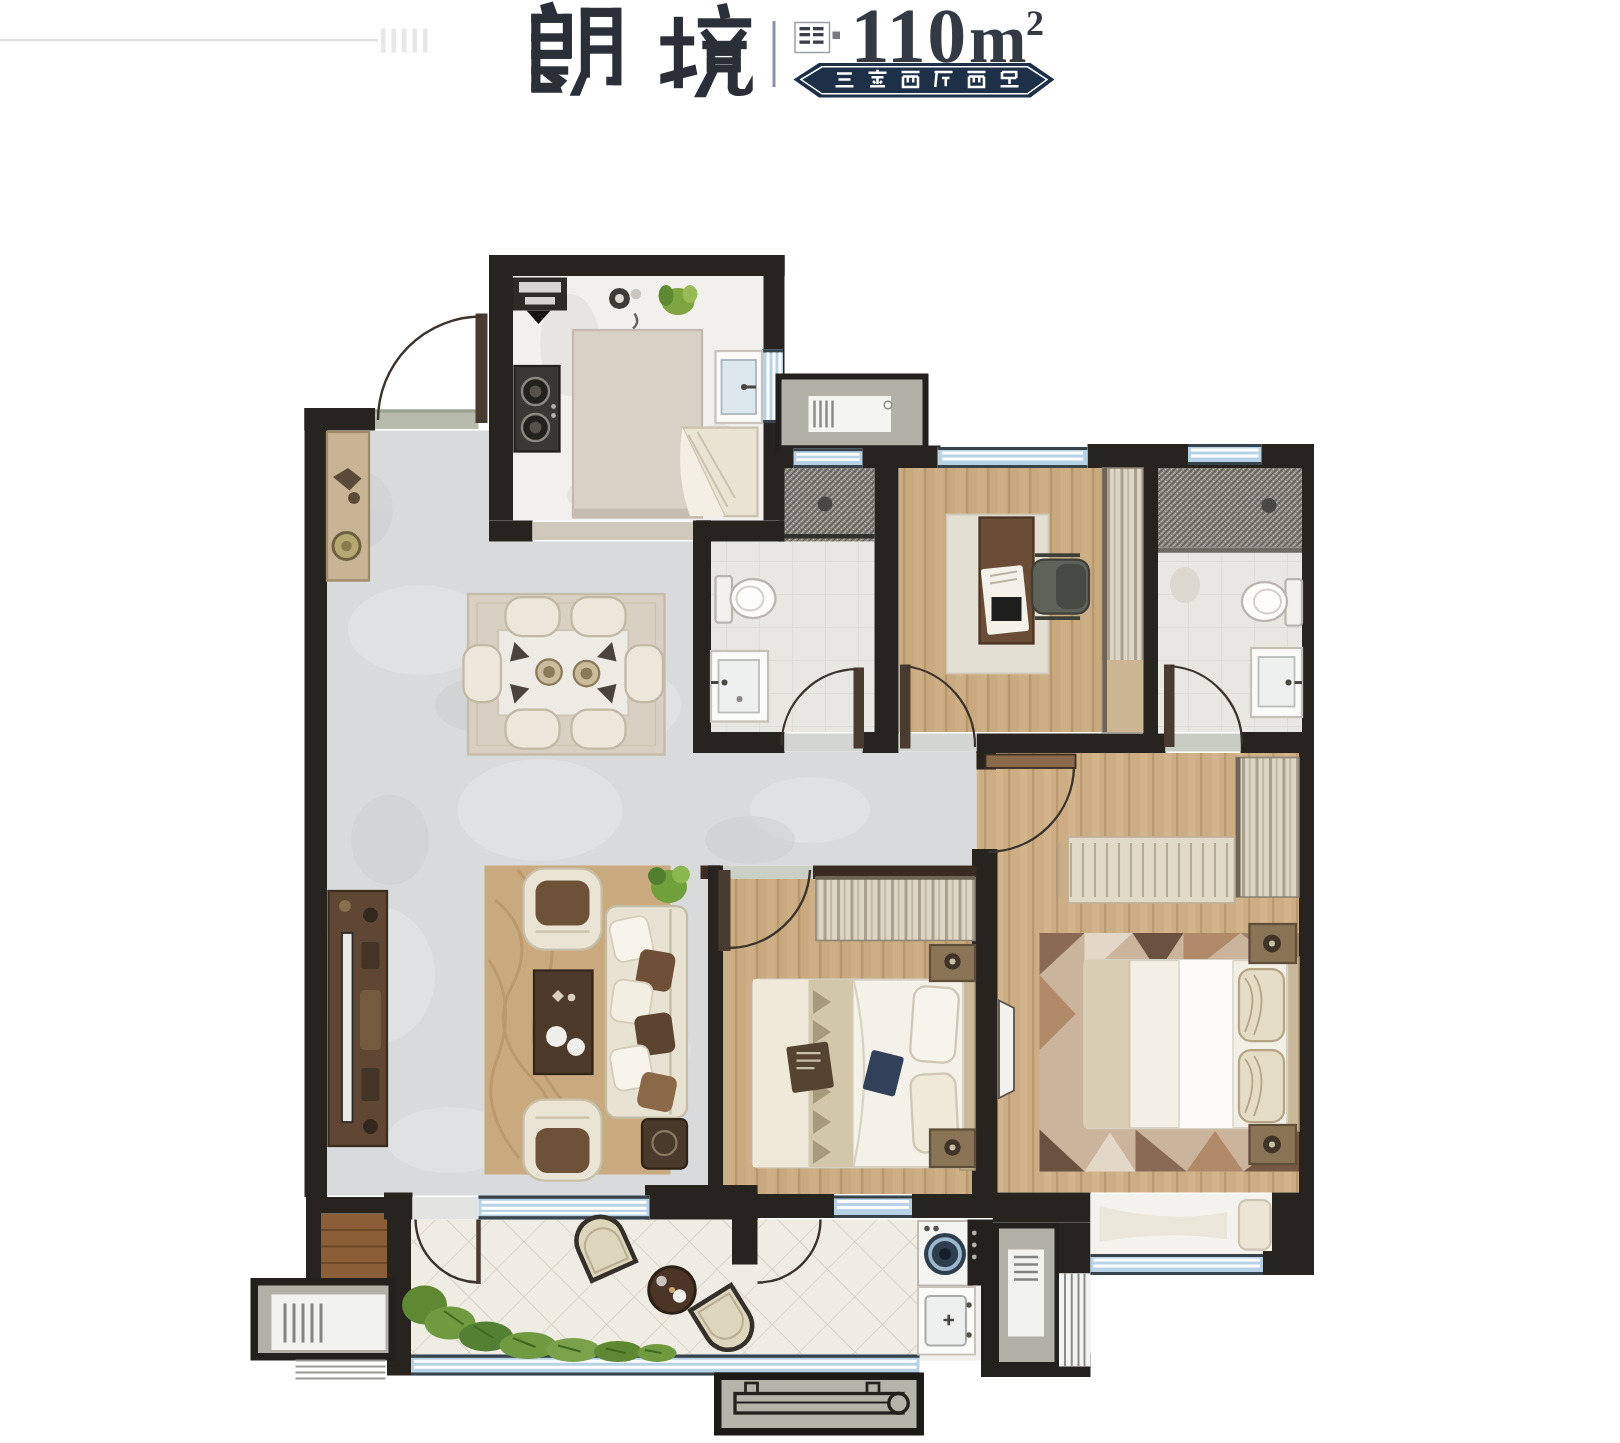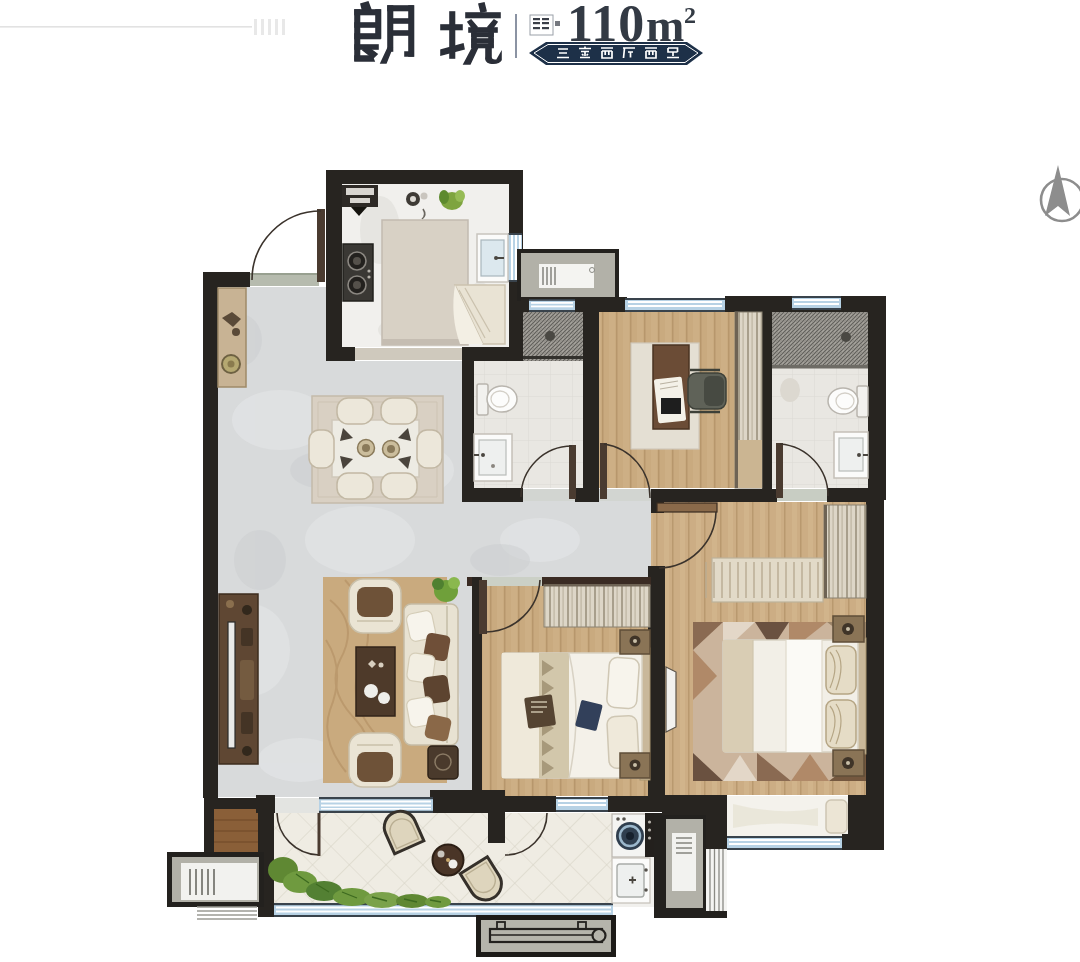--- a/index.html
+++ b/index.html
@@ -1,16 +1,16 @@
 <!DOCTYPE html>
 <html><head>
 <meta charset="utf-8">
 <style>
   html,body{margin:0;padding:0;background:#ffffff;}
-  #page{position:relative;width:1080px;height:962px;background:#fca5a5;overflow:hidden;
+  #page{position:relative;width:876px;height:962px;background:#fca5a5;overflow:hidden;
         font-family:"Liberation Serif", serif;}
 </style>
 </head>
 <body>
 <div id="page">
 <svg width="1080" height="962" viewBox="0 0 1080 962" xmlns="http://www.w3.org/2000/svg">
 <defs>
   <pattern id="wood" width="14" height="40" patternUnits="userSpaceOnUse">
     <rect width="14" height="40" fill="#c9aa7f"></rect>
     <rect x="0" width="1.5" height="40" fill="#b7976c"></rect>

